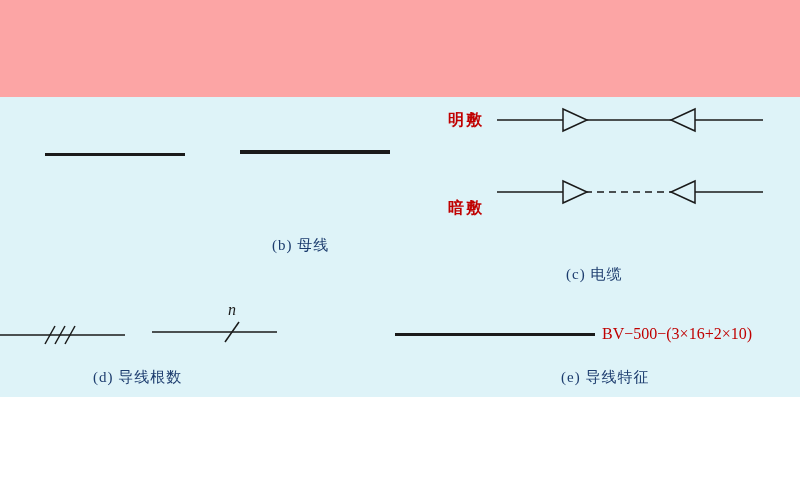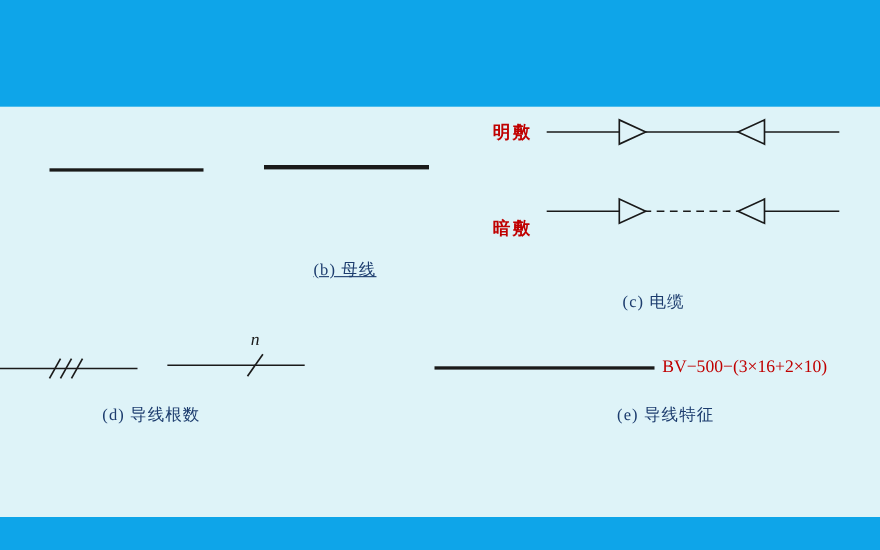--- a/index.html
+++ b/index.html
@@ -1,17 +1,17 @@
 <!DOCTYPE html>
 <html><head>
 <meta charset="utf-8">
 <style>
   html,body{margin:0;padding:0;background:#ffffff;}
   #stage{
-    position:relative;width:800px;height:500px;background:#0ea5e9;
+    position:relative;width:800px;height:397px;background:#fca5a5;
     font-family:"Liberation Serif","DejaVu Serif",serif;overflow:hidden;
   }
   #panel{
     position:absolute;left:0;top:97px;width:800px;height:373px;
     background:#def3f8;
   }
   .abs{position:absolute;}
   .wire{background:#1a1a1a;}
   .caption{
     position:absolute;color:#1c3c6e;font-size:15px;letter-spacing:1px;
@@ -53,21 +53,21 @@
     <div class="abs" style="left:495px;top:77px;">
       <svg width="270" height="36" viewBox="0 0 270 36">
         <line x1="2" y1="18" x2="70" y2="18" stroke="#1a1a1a" stroke-width="1.5"></line>
         <line x1="90" y1="18" x2="178" y2="18" stroke="#1a1a1a" stroke-width="1.5" stroke-dasharray="7 5"></line>
         <line x1="198" y1="18" x2="268" y2="18" stroke="#1a1a1a" stroke-width="1.5"></line>
         <polygon points="68,7 68,29 92,18" fill="#def3f8" stroke="#1a1a1a" stroke-width="1.5"></polygon>
         <polygon points="200,7 200,29 176,18" fill="#def3f8" stroke="#1a1a1a" stroke-width="1.5"></polygon>
       </svg>
     </div>
 
-    <span class="caption" style="left:285px;top:139px;text-decoration:underline;">(b) 母线</span>
+    <span class="caption" style="left:272px;top:139px;">(b) 母线</span>
     <span class="caption" style="left:566px;top:144px;margin-top:24px;">(c) 电缆</span>
 
     <div class="abs" style="left:0px;top:224px;">
       <svg width="130" height="28" viewBox="0 0 130 28">
         <line x1="0" y1="14" x2="125" y2="14" stroke="#1a1a1a" stroke-width="1.5"></line>
         <line x1="45" y1="23" x2="55" y2="5" stroke="#1a1a1a" stroke-width="1.5"></line>
         <line x1="55" y1="23" x2="65" y2="5" stroke="#1a1a1a" stroke-width="1.5"></line>
         <line x1="65" y1="23" x2="75" y2="5" stroke="#1a1a1a" stroke-width="1.5"></line>
       </svg>
     </div>

